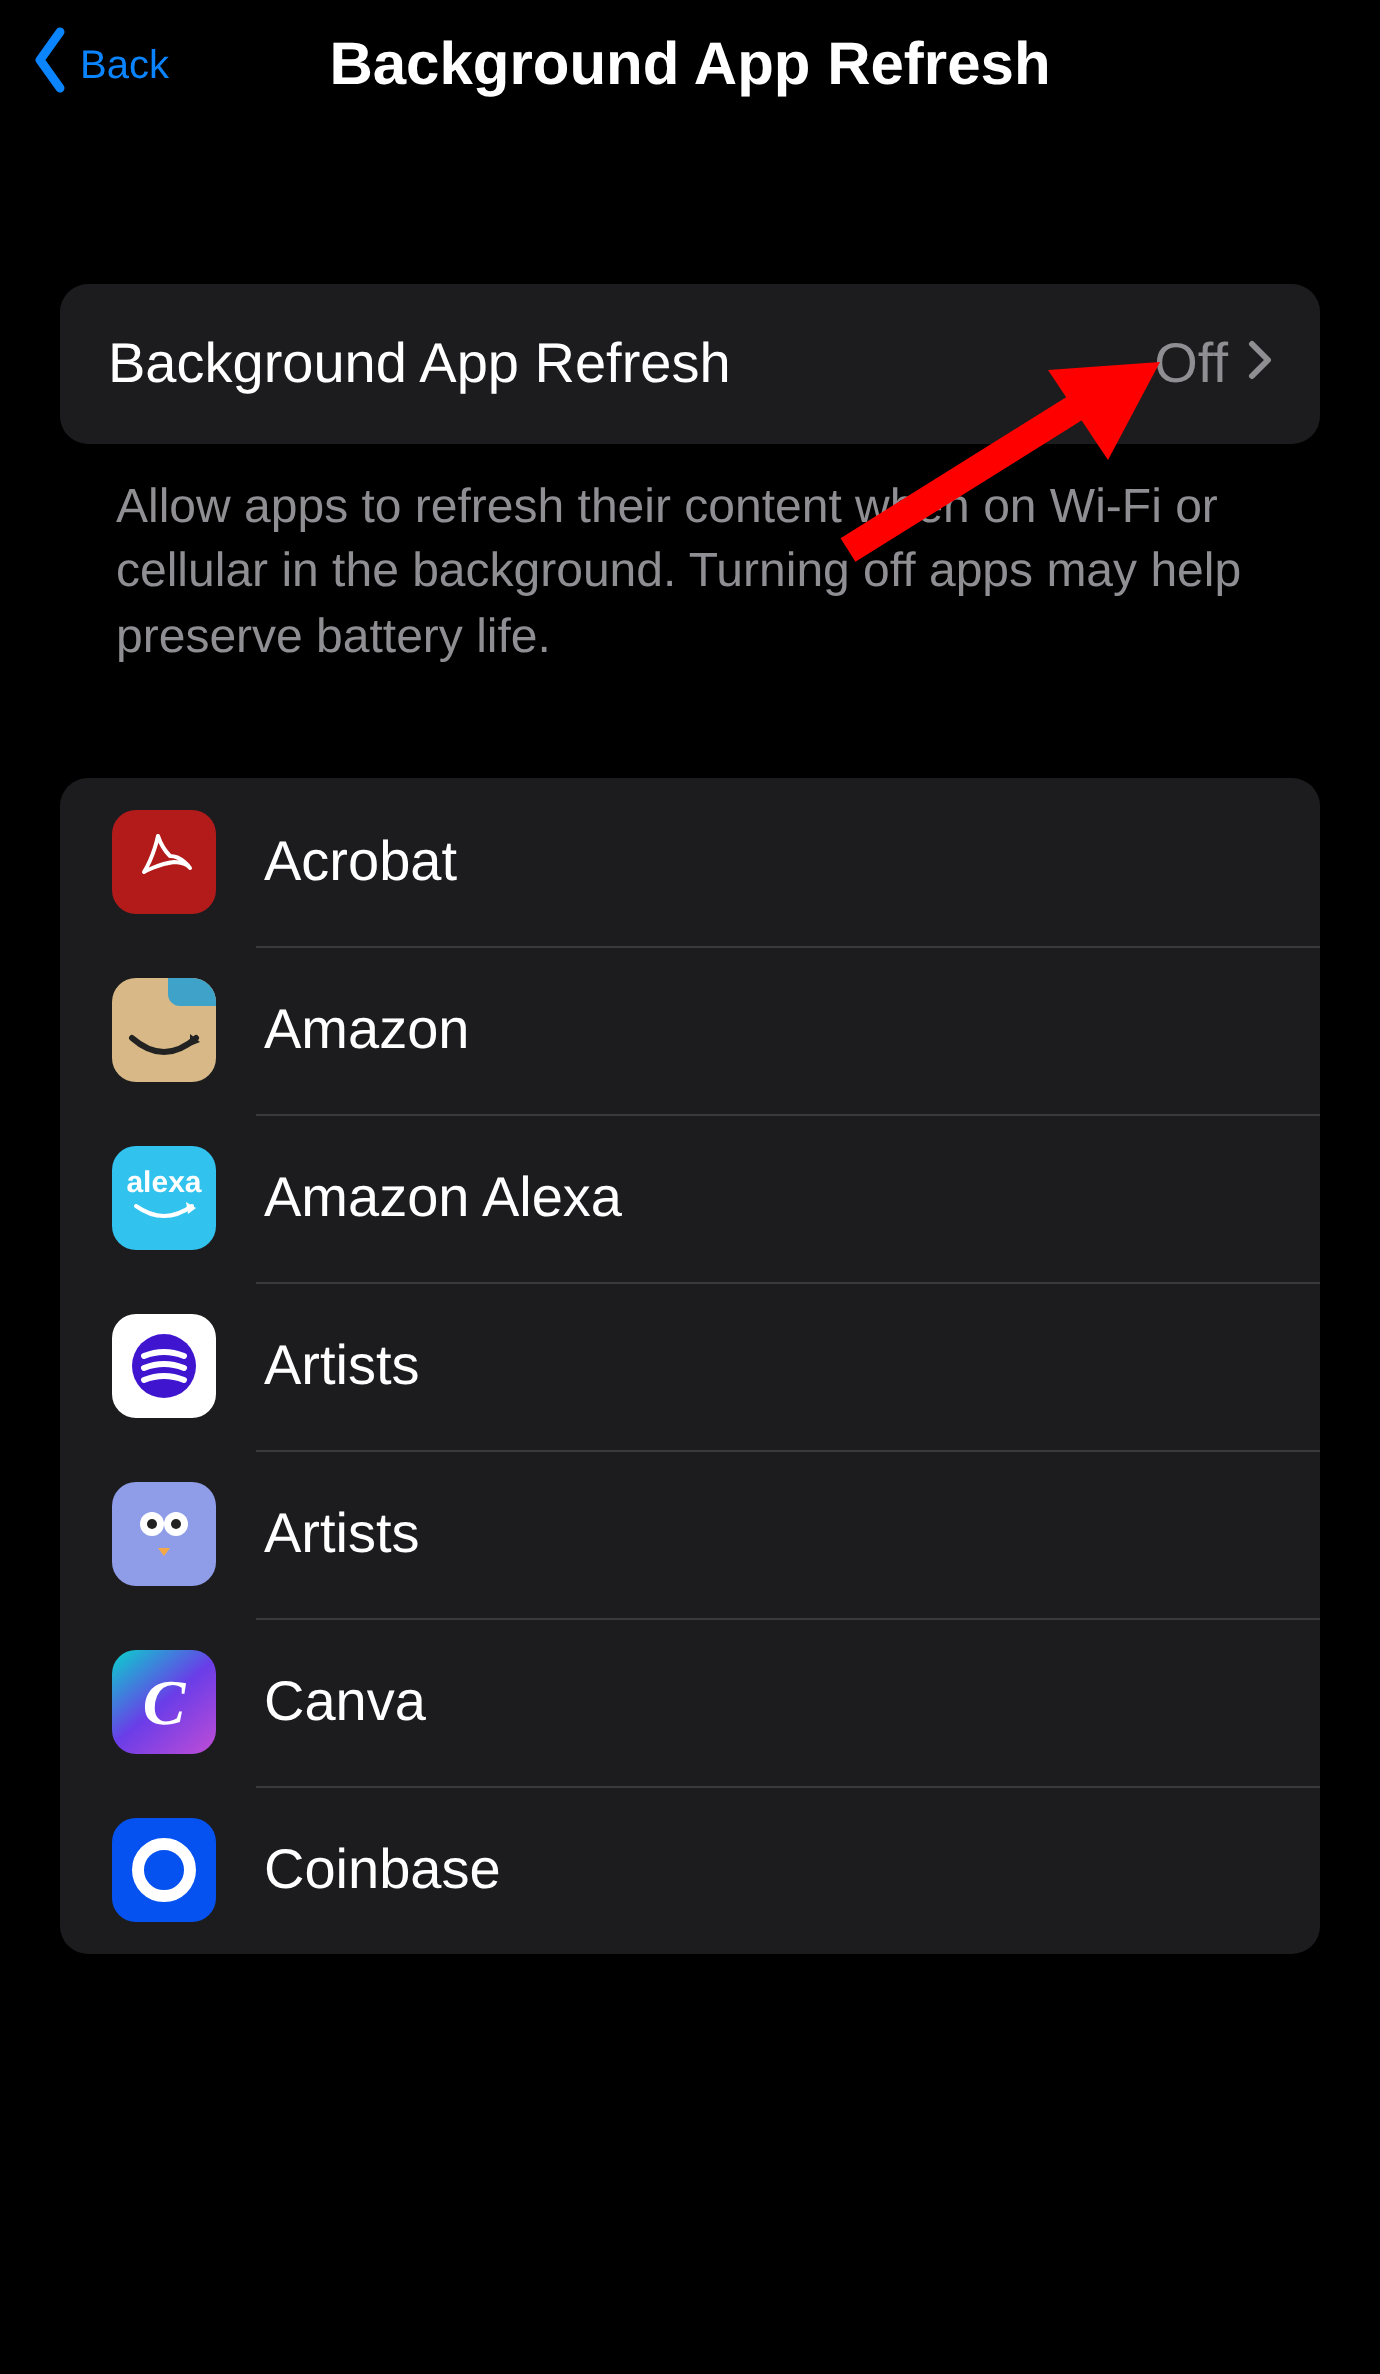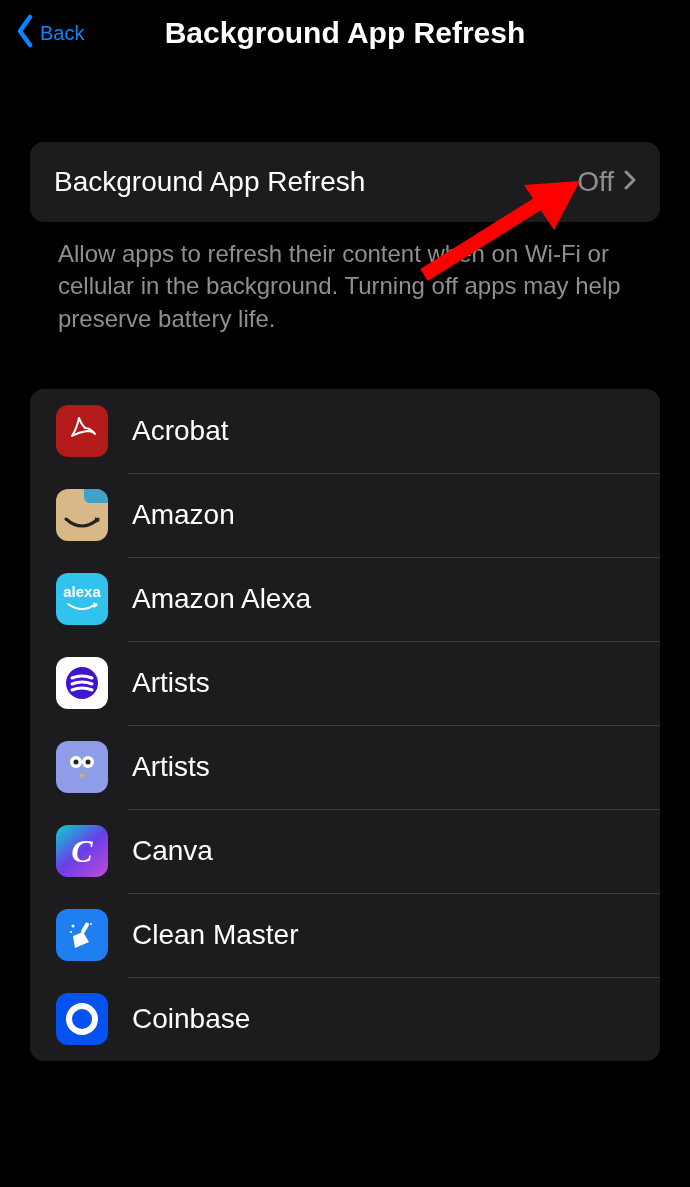--- a/index.html
+++ b/index.html
@@ -225,32 +225,20 @@
       </div>
       <span class="app-name">Artists</span>
     </div>
 
 
     <div class="app-row">
       <div class="app-icon ic-canva">C</div>
       <span class="app-name">Canva</span>
     </div>
 
-    <div class="app-row">
-      <div class="app-icon ic-clean">
-        <svg width="34" height="34" viewBox="0 0 34 34">
-            <rect x="18" y="4" width="4" height="12" rx="2" fill="#fff" transform="rotate(30 20 10)"></rect>
-            <path d="M8 18 L18 14 L24 24 L10 30 Z" fill="#fff"></path>
-            <circle cx="8" cy="8" r="1.5" fill="#fff"></circle>
-            <circle cx="26" cy="6" r="1" fill="#fff"></circle>
-            <circle cx="6" cy="14" r="1" fill="#fff"></circle>
-          </svg>
-      </div>
-      <span class="app-name">Clean Master</span>
-    </div>
 
     <div class="app-row">
       <div class="app-icon ic-coinbase">
         <svg width="36" height="36" viewBox="0 0 36 36">
             <circle cx="18" cy="18" r="13" fill="none" stroke="#fff" stroke-width="6"></circle>
             <rect x="14" y="14" width="8" height="8" fill="#0652f0"></rect>
           </svg>
       </div>
       <span class="app-name">Coinbase</span>
     </div>

